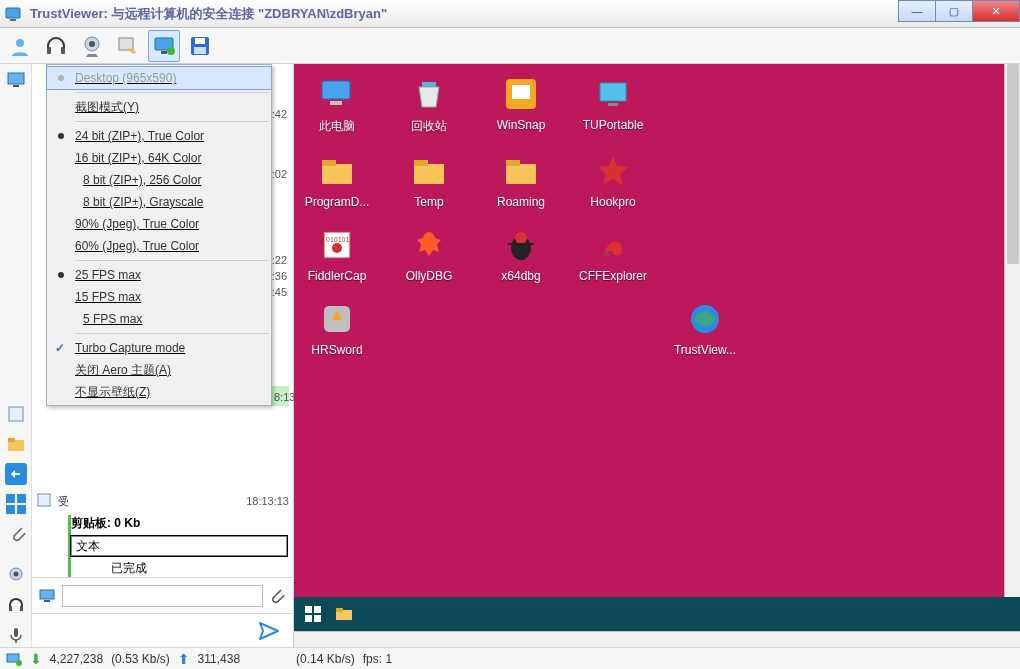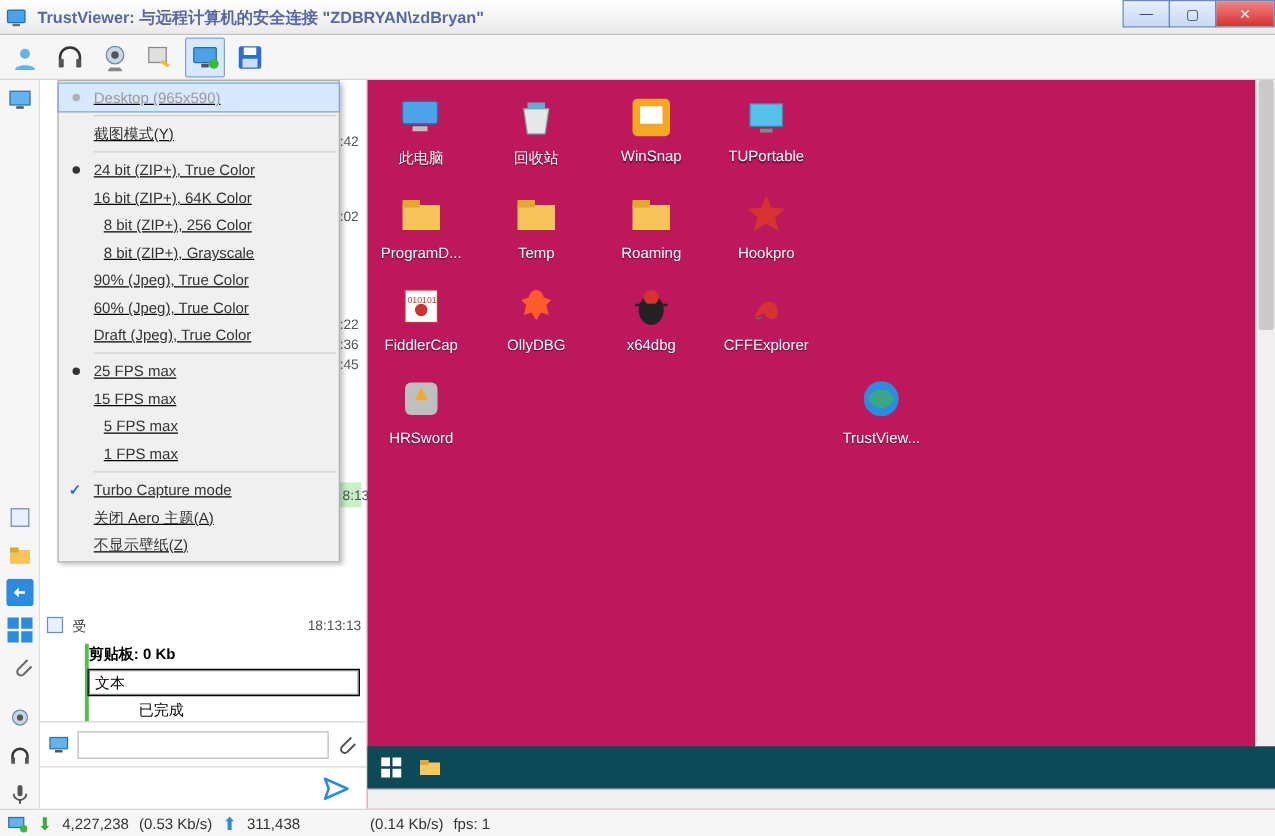--- a/index.html
+++ b/index.html
@@ -228,26 +228,24 @@
       <div class="mitem disabled dot selected">Desktop (965x590)</div>
       <div class="msep"></div>
       <div class="mitem">截图模式(Y)</div>
       <div class="msep"></div>
       <div class="mitem dot">24 bit (ZIP+), True Color</div>
       <div class="mitem">16 bit (ZIP+), 64K Color</div>
       <div class="mitem" style="padding-left:36px">8 bit (ZIP+), 256 Color</div>
       <div class="mitem" style="padding-left:36px">8 bit (ZIP+), Grayscale</div>
       <div class="mitem">90% (Jpeg), True Color</div>
       <div class="mitem">60% (Jpeg), True Color</div>
-      <div class="mitem">Draft (Jpeg), True Color</div>
       <div class="msep"></div>
       <div class="mitem dot">25 FPS max</div>
       <div class="mitem">15 FPS max</div>
       <div class="mitem" style="padding-left:36px">5 FPS max</div>
-      <div class="mitem" style="padding-left:36px">1 FPS max</div>
       <div class="msep"></div>
       <div class="mitem chk">Turbo Capture mode</div>
       <div class="mitem">关闭 Aero 主题(A)</div>
       <div class="mitem">不显示壁纸(Z)</div>
     </div>
 
     <div class="mid-bottom">
       <div class="history-row">
         <span class="ico">
             <svg width="16" height="16">

